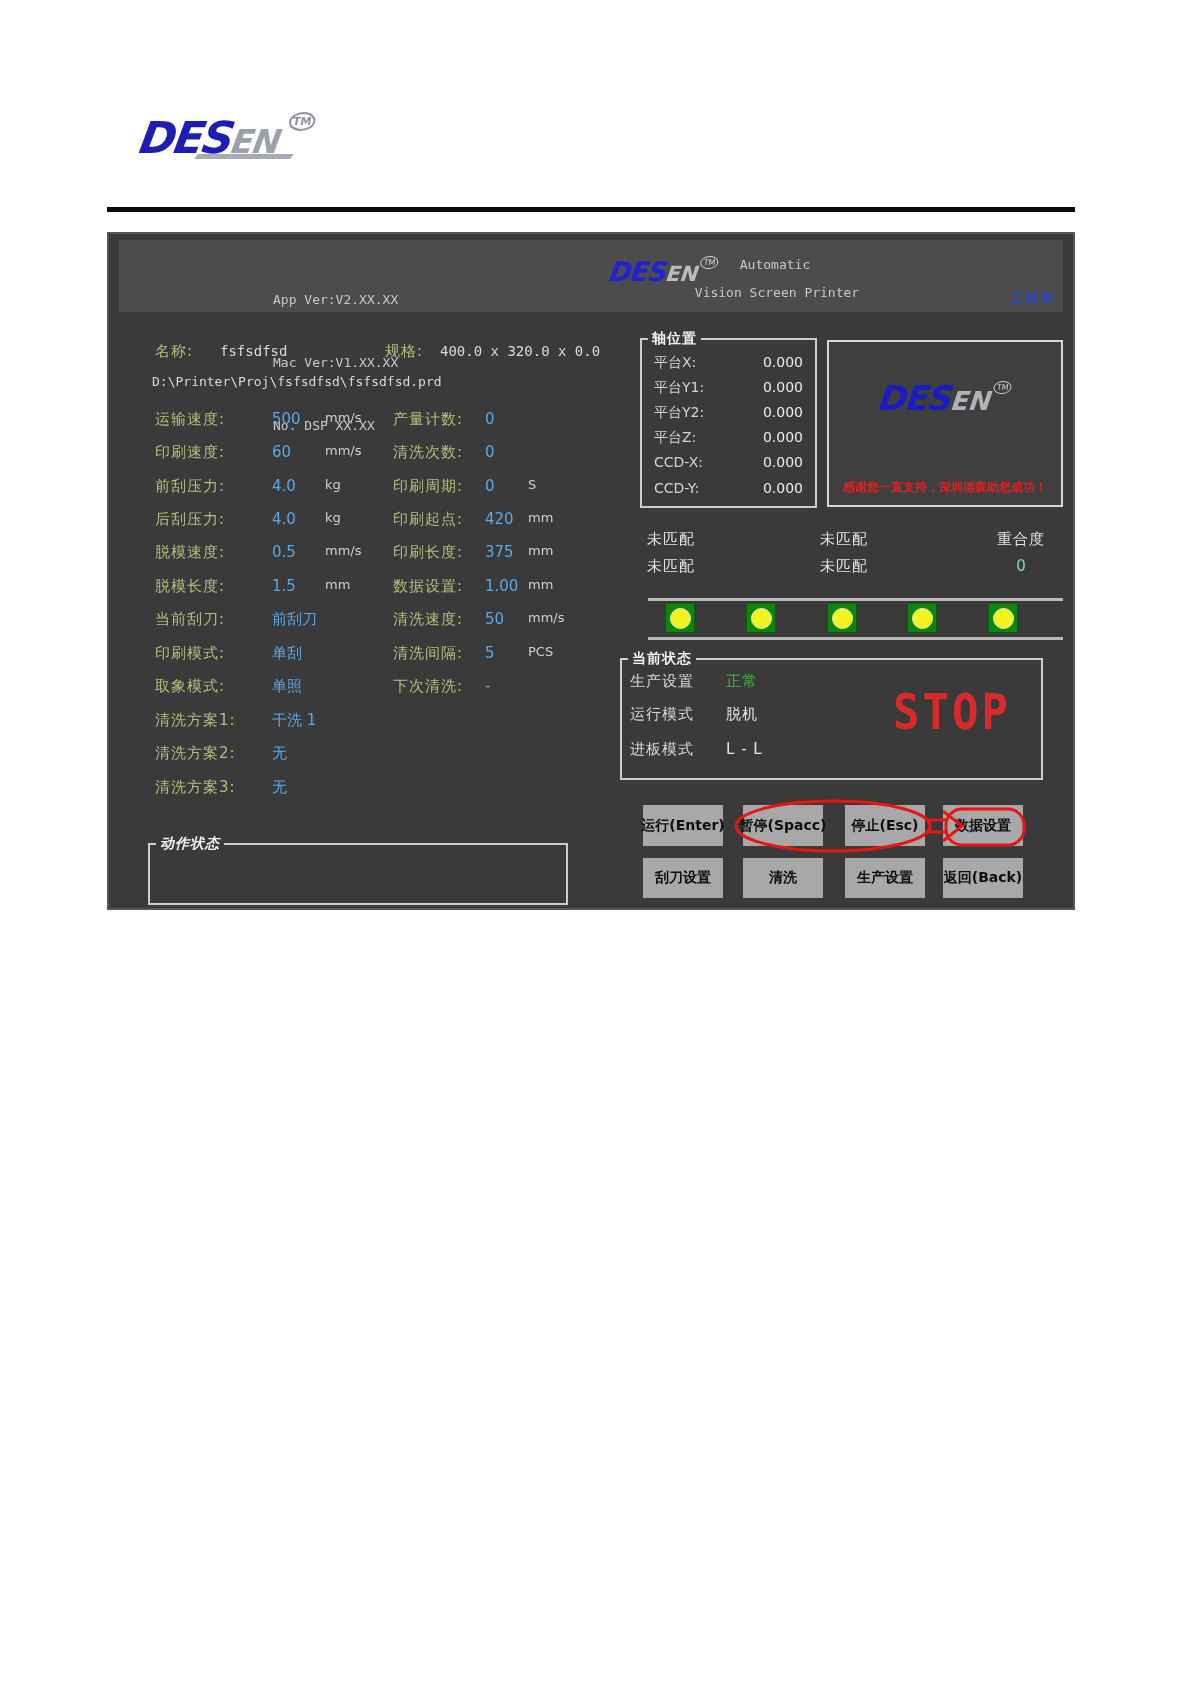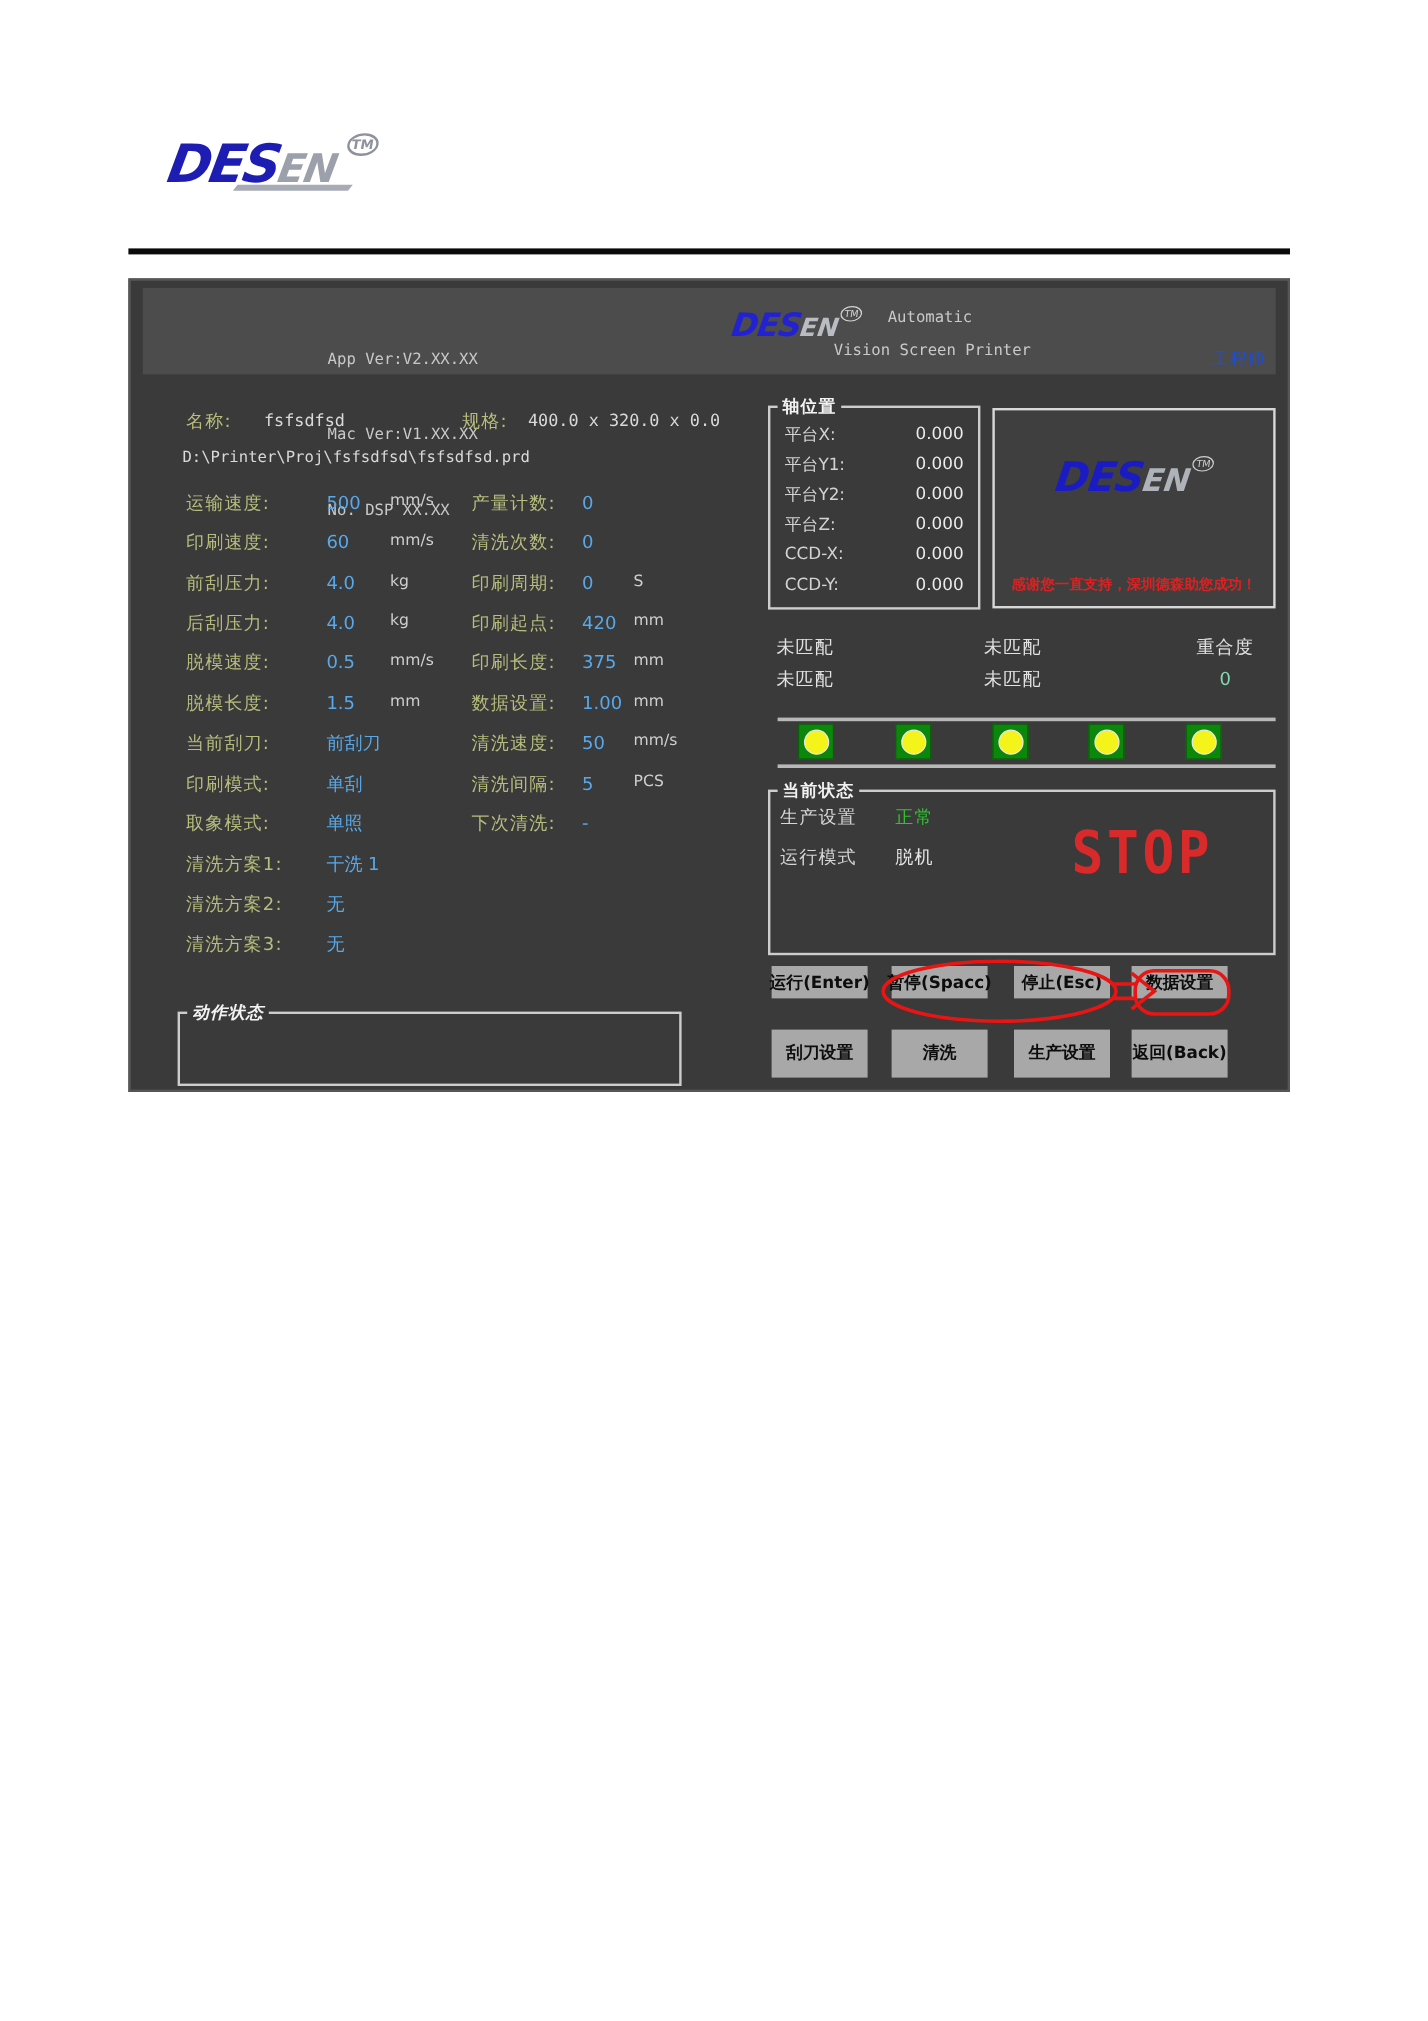--- a/index.html
+++ b/index.html
@@ -51,21 +51,21 @@
   .ovl{color:#82d8b4;font-size:15px;}
   .belt{height:3px;background:#b8b8b8;}
   .light{width:30px;height:30px;background:#0c870c;border:1px solid #0a5c0a;box-sizing:border-box;}
   .light i{display:block;width:19px;height:19px;margin:4px auto 0;background:#f4f41a;border:1px solid #e9e9e9;border-radius:50%;}
   .srow{position:absolute;left:0;width:100%;height:20px;}
   .srow .sl{position:absolute;left:8px;color:#d6d6d6;font-size:15px;letter-spacing:1px;white-space:nowrap;}
   .srow .sv{position:absolute;left:104px;color:#e6e6e6;font-size:15px;letter-spacing:1px;white-space:nowrap;}
   .green{color:#30c030 !important;}
   .stop{color:#d82a2a;font-size:44px;font-weight:bold;letter-spacing:3px;transform:scaleY(1.12);
         font-family:"DejaVu Sans Mono","Liberation Mono",monospace;}
-  .btn{width:80px;height:27px;background:#a8a8a8;color:#0d0d0d;font-weight:bold;font-size:14px;
+  .btn{width:80px;height:41px;background:#a8a8a8;color:#0d0d0d;font-weight:bold;font-size:14px;
        display:flex;align-items:center;justify-content:center;white-space:nowrap;cursor:pointer;}
   .r2{height:40px;}
   svg.note{left:0;top:0;pointer-events:none;}
 </style>
 </head>
 <body>
 
 <div class="page">
 
   <div class="abs swoosh"></div>
@@ -228,29 +228,33 @@
   <div class="abs light" style="left:827px;top:603px;">
       <i></i>
     </div>
   <div class="abs light" style="left:907px;top:603px;">
       <i></i>
     </div>
   <div class="abs light" style="left:988px;top:603px;">
       <i></i>
     </div>
 
-  <div class="abs gbox" style="left:640px;top:658px;width:423px;height:138px;">
+  <div class="abs gbox" style="left:620px;top:658px;width:423px;height:122px;">
     <span class="gtitle">当前状态</span>
     <div class="srow" style="top:12px;">
         <span class="sl">生产设置</span>
         <span class="sv green">正常</span>
       </div>
     <div class="srow" style="top:45px;">
         <span class="sl">运行模式</span>
         <span class="sv">脱机</span>
+      </div>
+    <div class="srow" style="top:80px;">
+        <span class="sl">进板模式</span>
+        <span class="sv">L - L</span>
       </div>
   </div>
   <span class="abs stop" style="left:893px;top:686px;">STOP</span>
 
   <div class="abs gbox" style="left:148px;top:843px;width:420px;height:62px;">
     <span class="gtitle" style="font-style:italic;">动作状态</span>
   </div>
 
   <div class="abs btn" style="left:643px;top:805px;">运行(Enter)</div>
   <div class="abs btn" style="left:743px;top:805px;">暂停(Spacc)</div>

